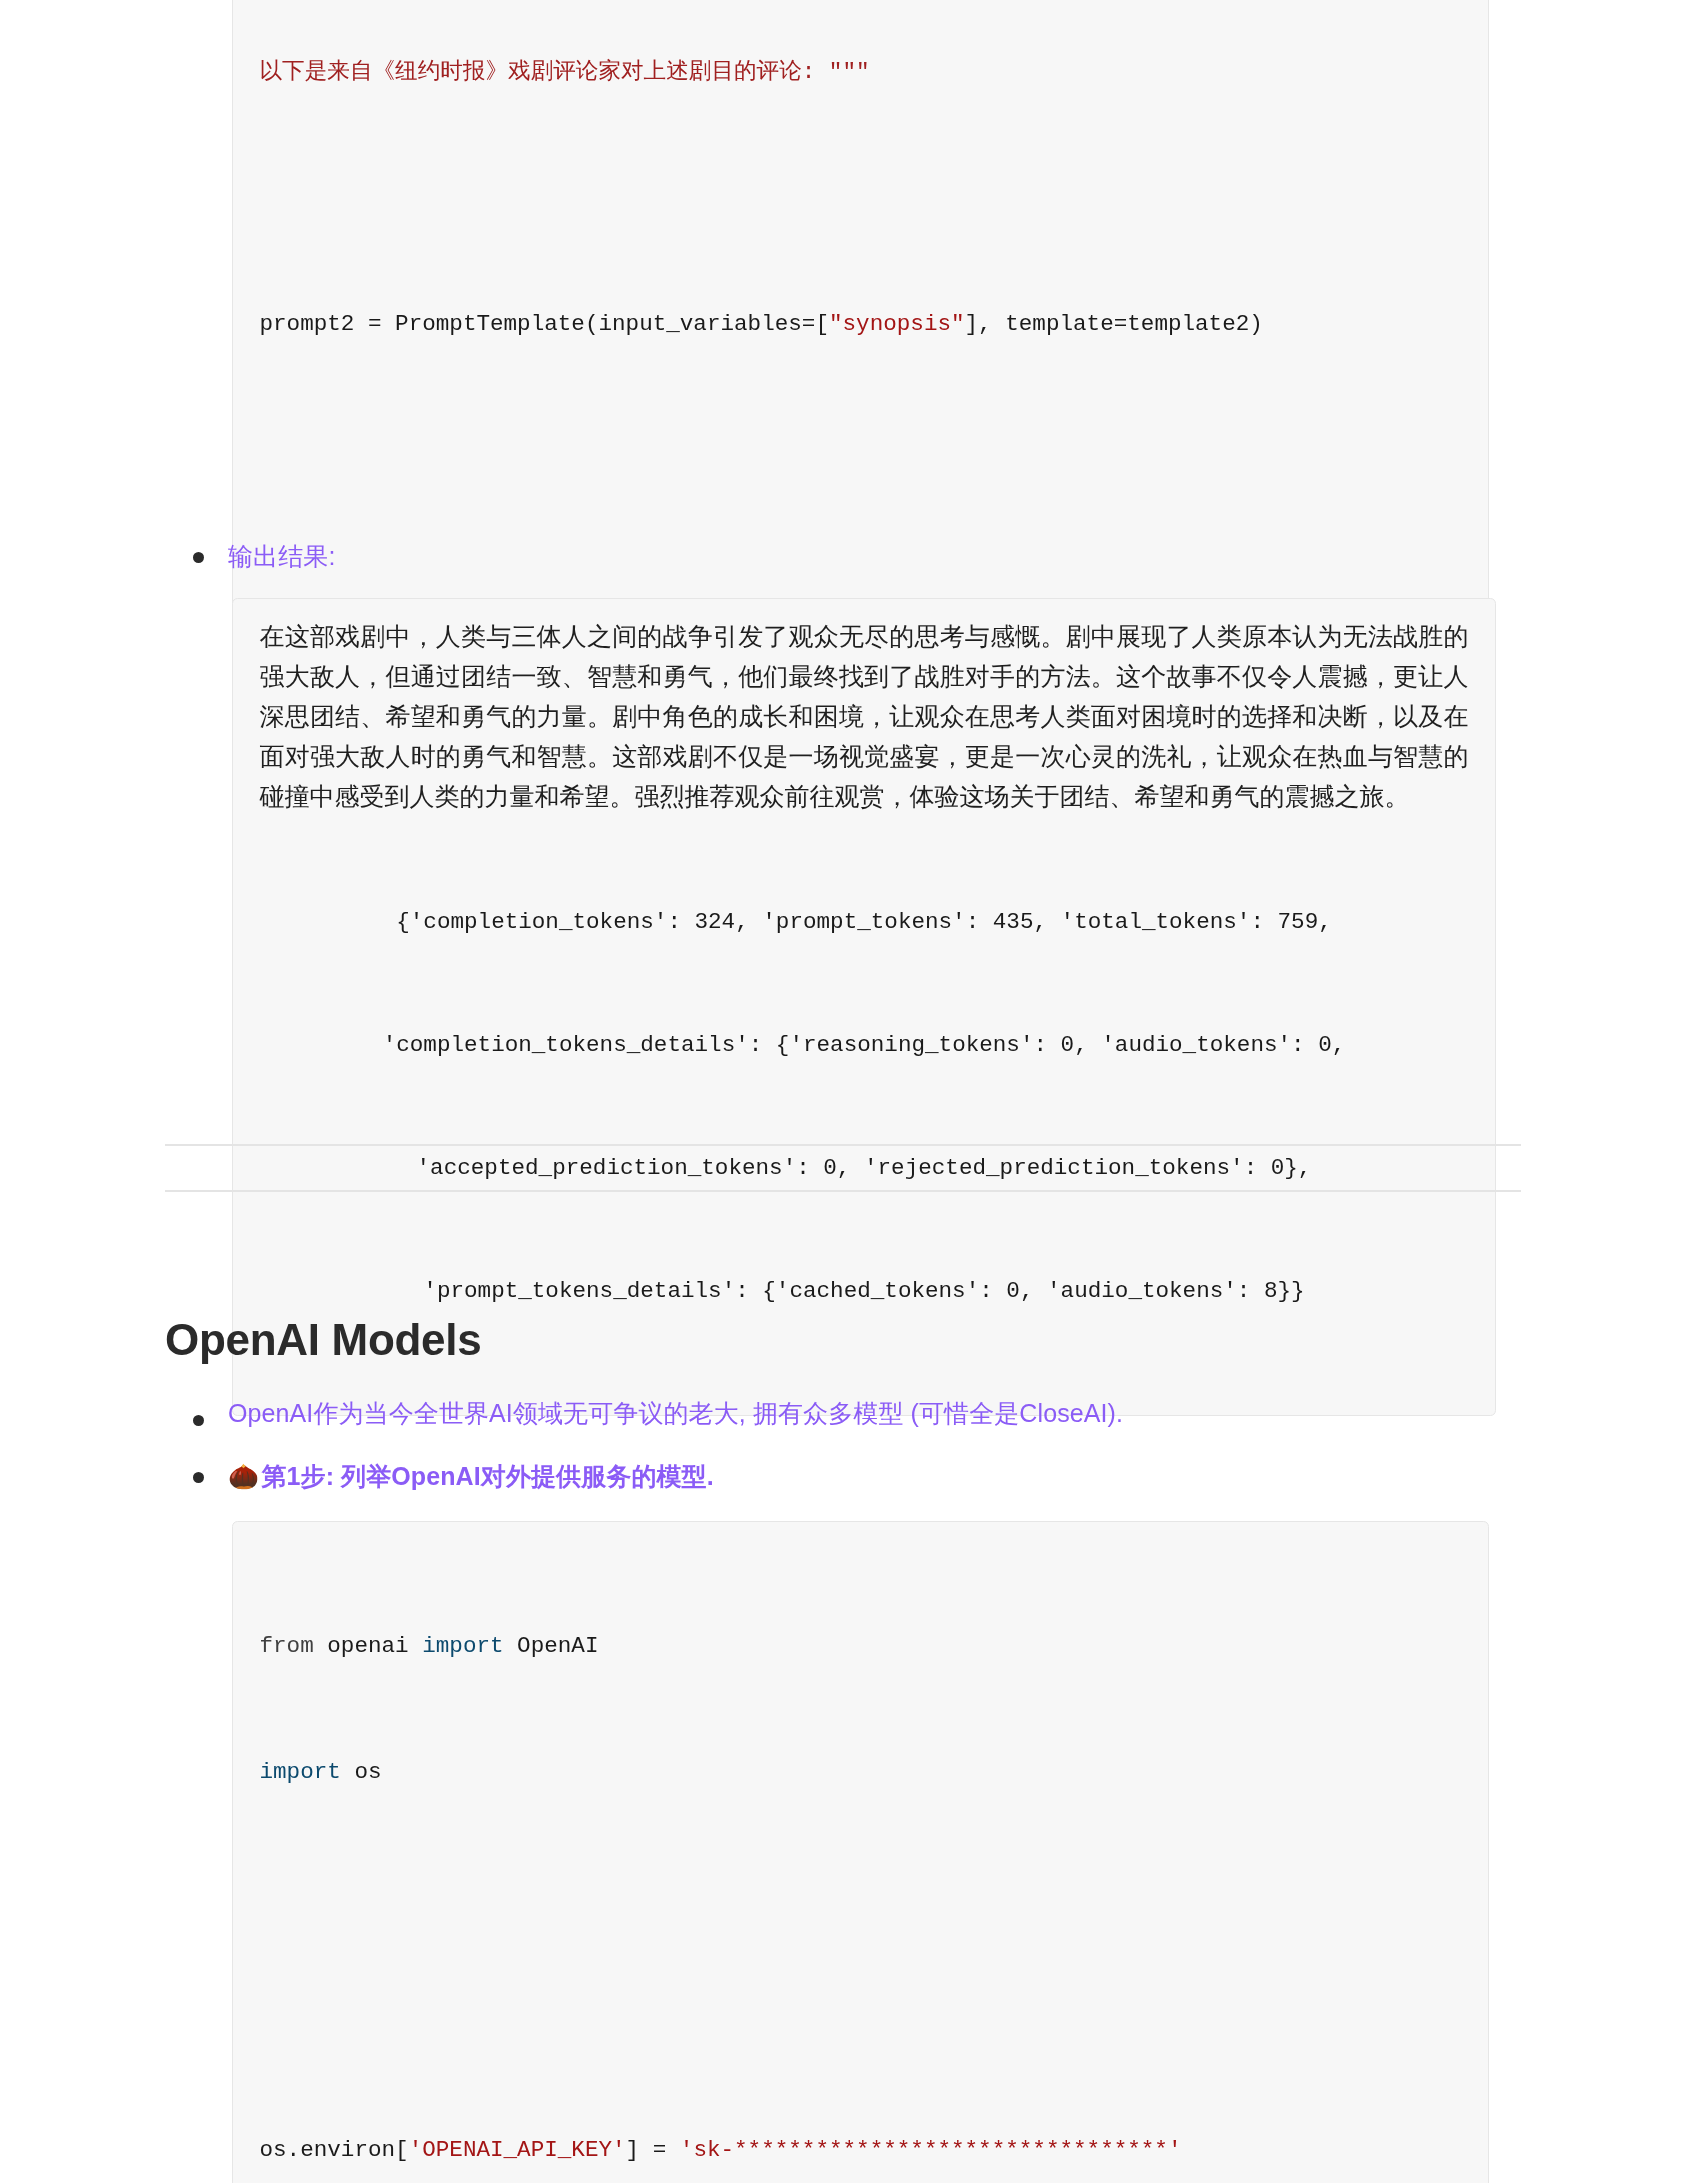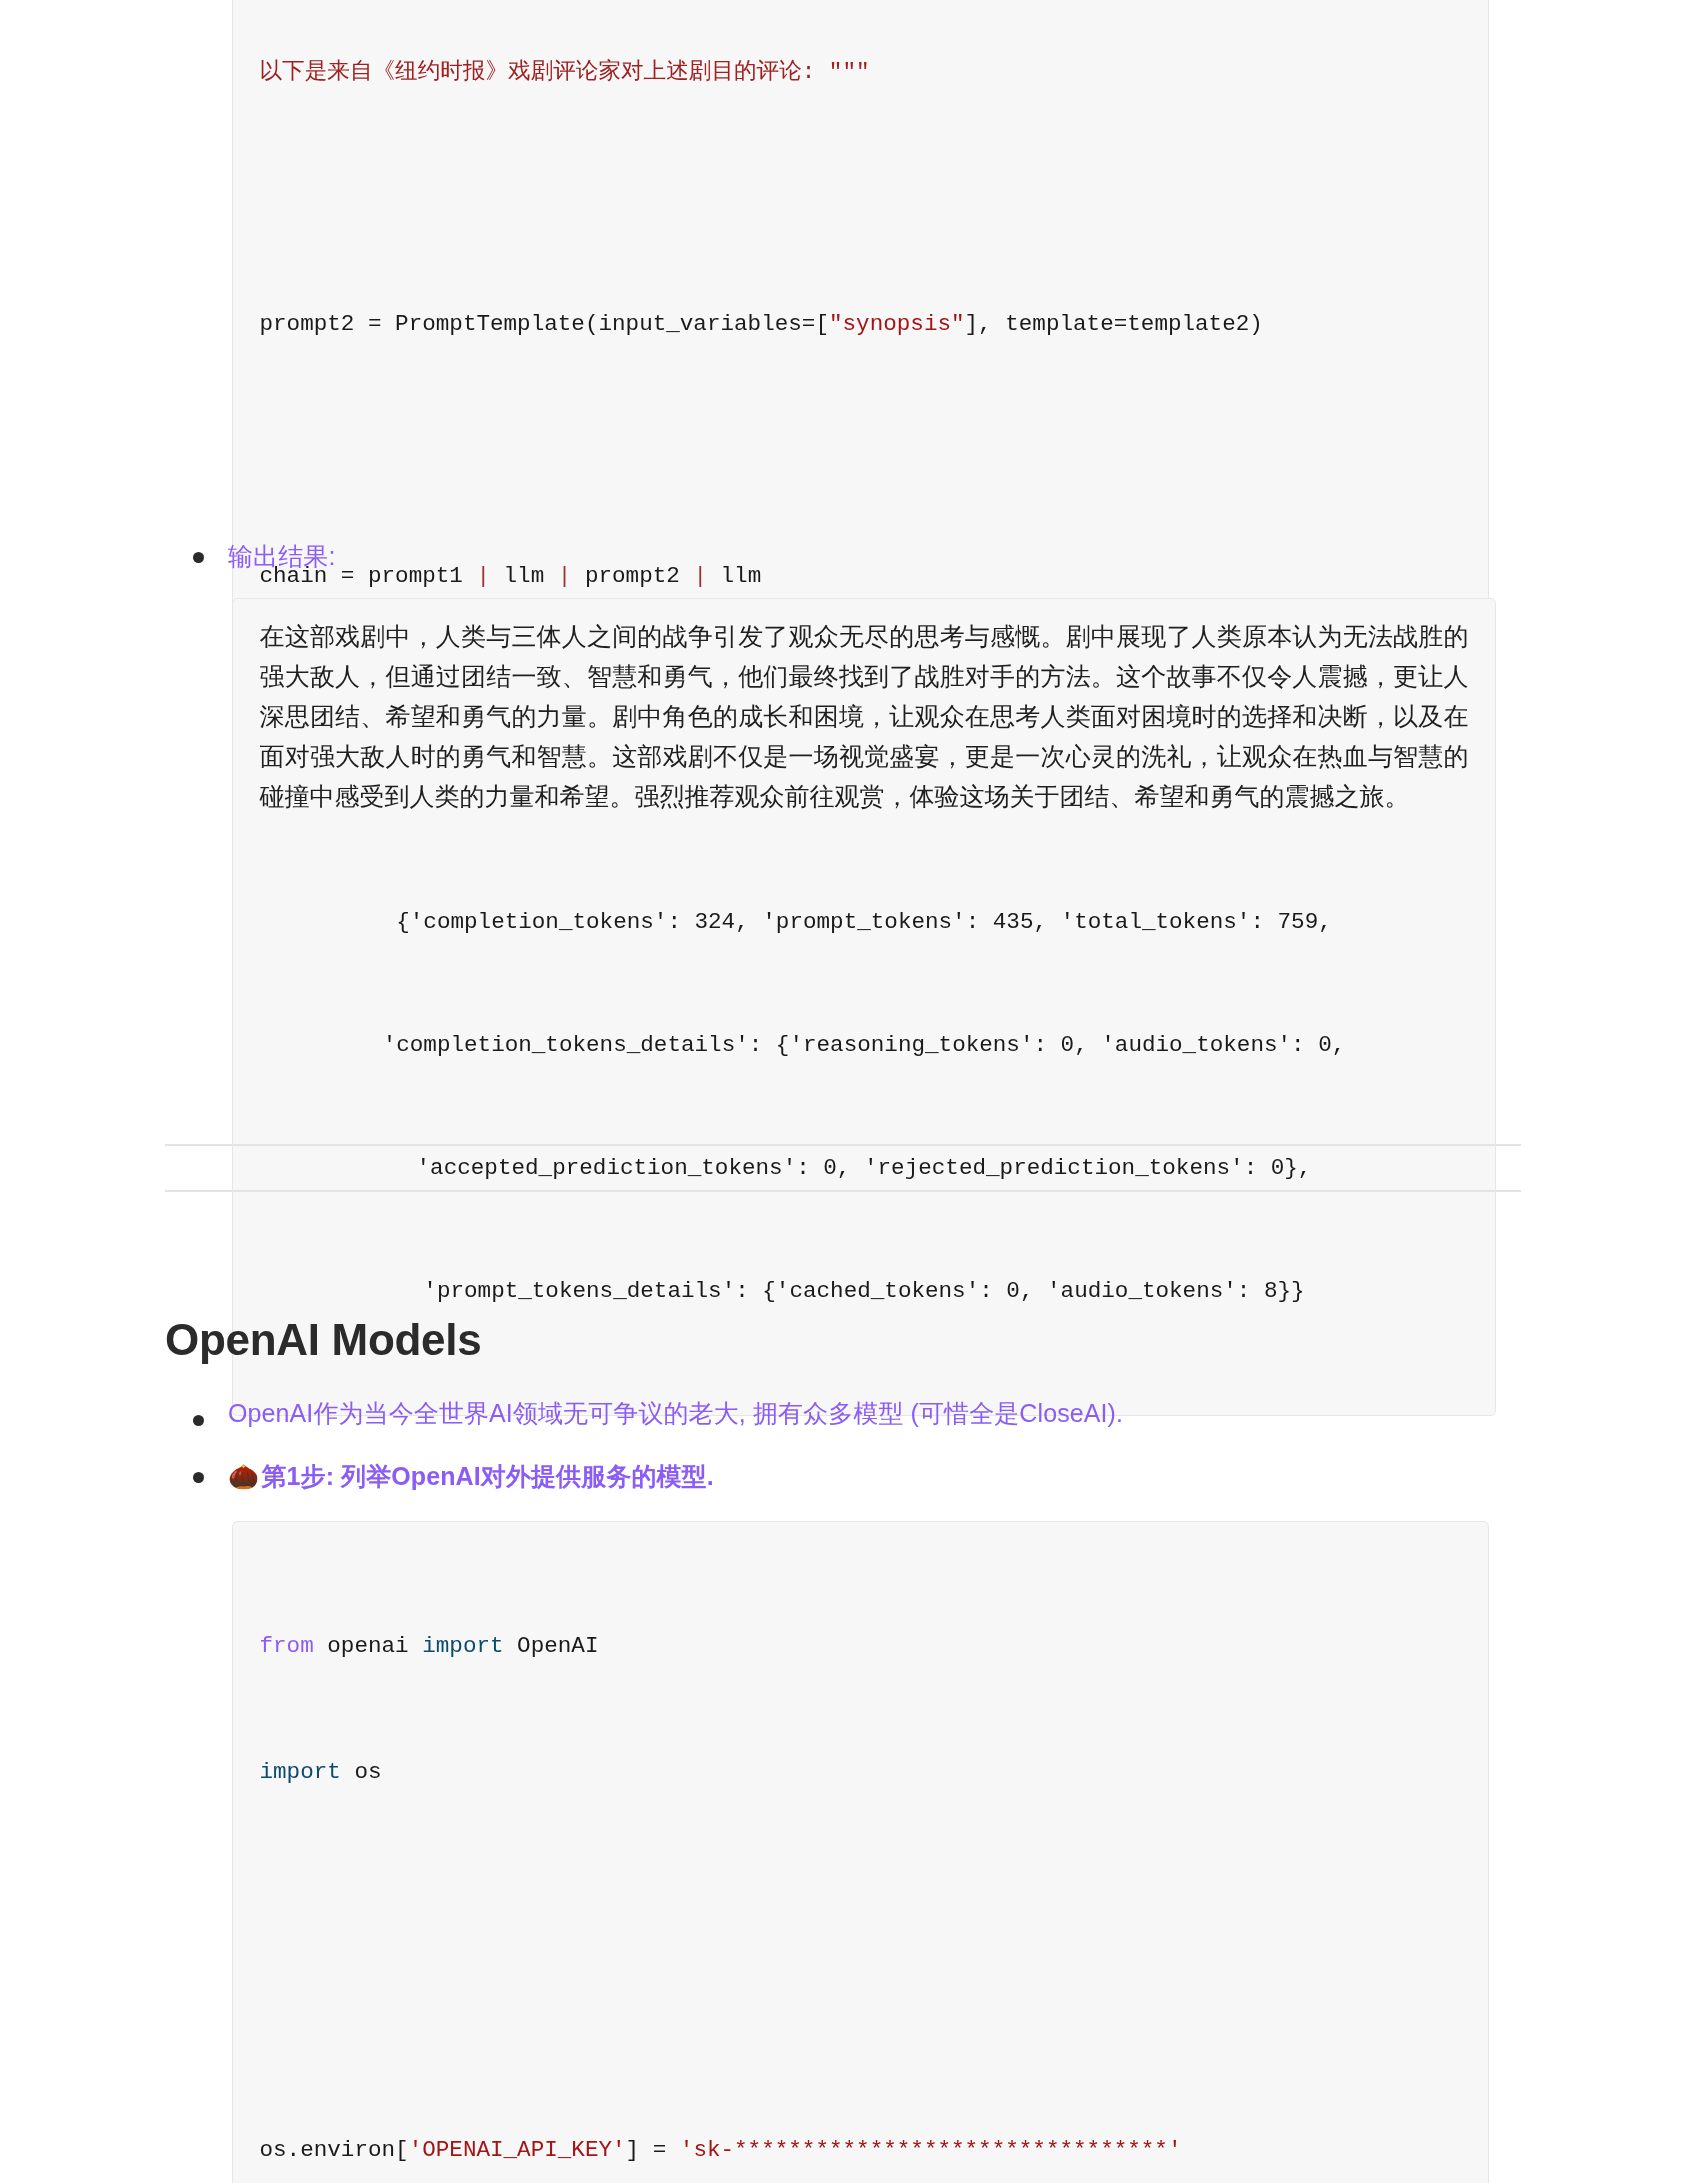--- a/index.html
+++ b/index.html
@@ -31,21 +31,21 @@
     box-sizing: border-box;
     padding: 19px 26.5px 19px 26.5px;
     font-family: "Liberation Mono", "DejaVu Sans Mono", monospace;
     font-size: 22.6px;
     line-height: 42px;
     color: #1a1a1a;
     white-space: pre;
     overflow: hidden;
   }
   .codeblock .ln { display: block; min-height: 42px; }
-  .kw  { color: #8b5cf6; }
+  .kw  { color: #404040; }
   .kw2 { color: #0c4a6e; }
   .str { color: #a31515; }
   .strdark { color: #a02020; }
   .pipe { color: #a03232; }
 
   
   .code-top {
     position: absolute;
     left: 232px;
     top: -53px;
@@ -146,21 +146,20 @@
 </head>
 <body>
 
 <div class="page">
 
   <div class="codeblock code-top">
     <span class="ln"><span class="strdark">以下是来自《纽约时报》戏剧评论家对上述剧目的评论: """</span></span>
     <span class="ln"> </span>
     <span class="ln"><span>prompt2 = PromptTemplate(input_variables=[</span><span class="str">"synopsis"</span><span>], template=template2)</span></span>
     <span class="ln"> </span>
-    <span class="ln"><span>chain = prompt1 </span><span class="pipe">|</span><span> llm </span><span class="pipe">|</span><span> prompt2 </span><span class="pipe">|</span><span> llm</span></span>
     <span class="ln"> </span>
     <span class="ln"><span>response = chain.invoke(</span><span class="strdark">"三体人不是无法战胜的"</span><span>)</span></span>
     <span class="ln"><span class="kw">print</span><span>(response.content)</span></span>
     <span class="ln"><span class="kw">print</span><span>(response.response_metadata[</span><span class="str">'token_usage'</span><span>])</span></span>
   </div>
 
   <div class="bullet-row" style="left:193px; top:538px;">
     <span class="bullet-dot"></span>
     <span class="bullet-text">输出结果:</span>
   </div>

